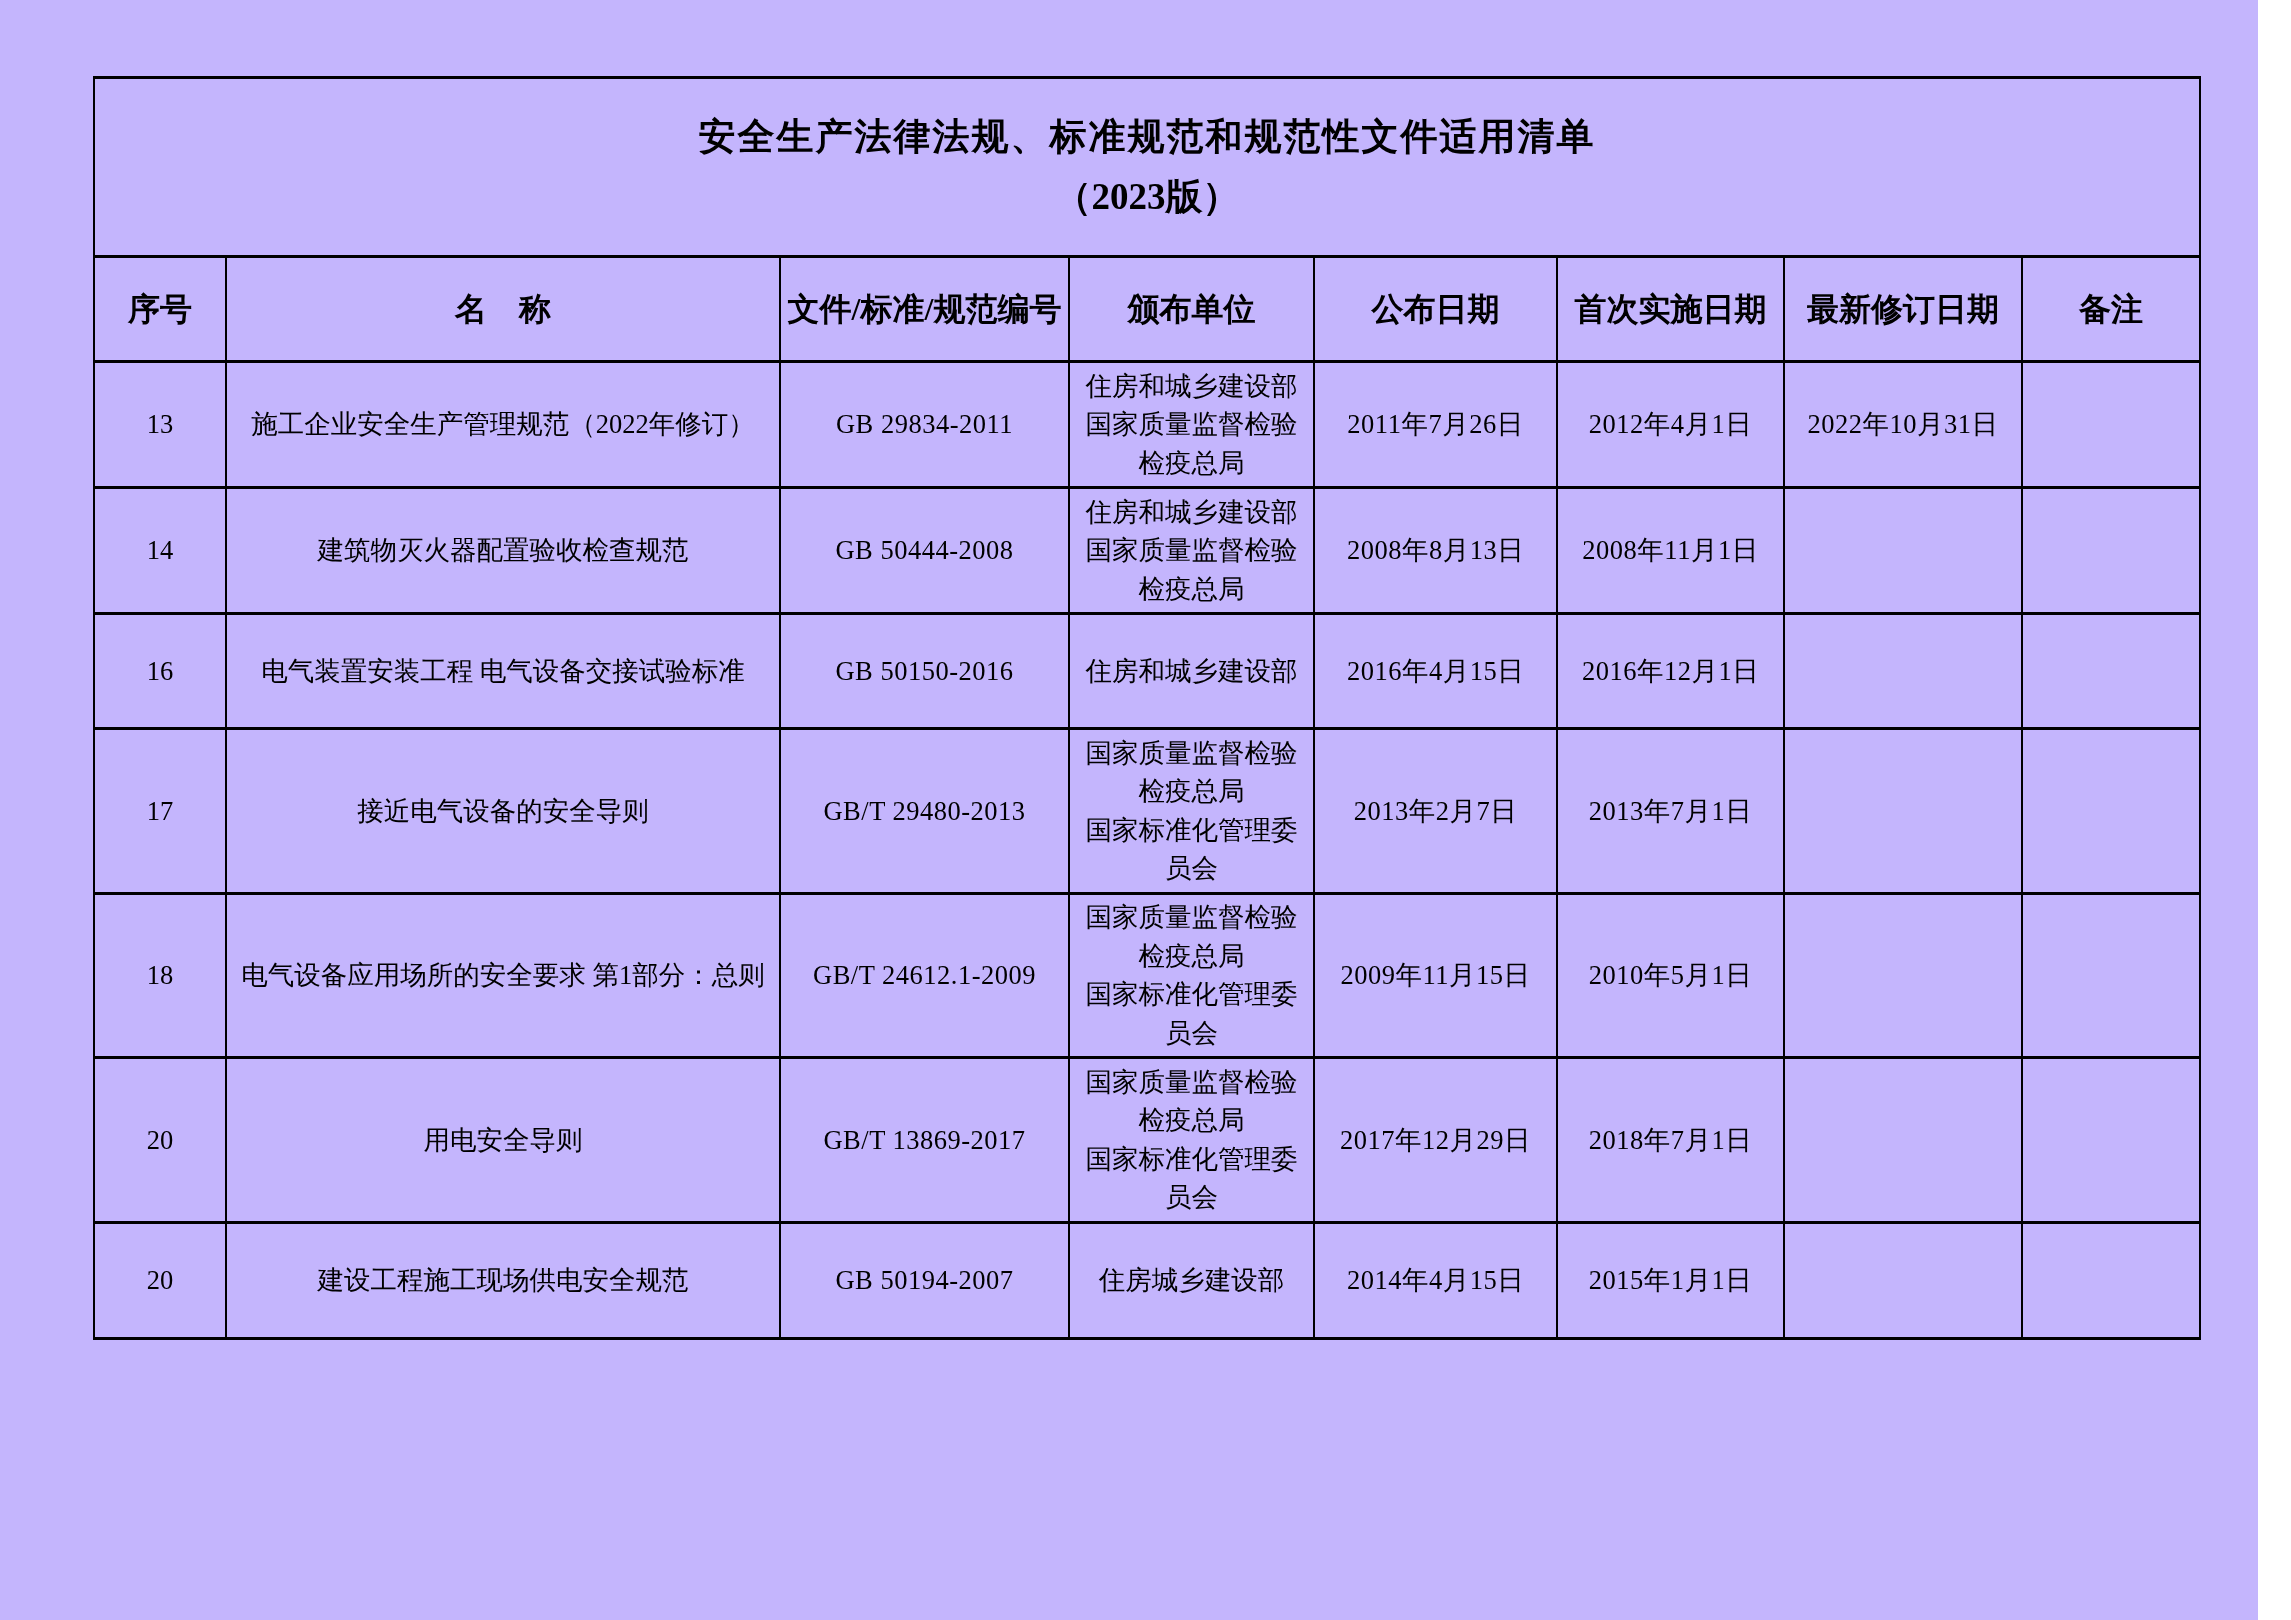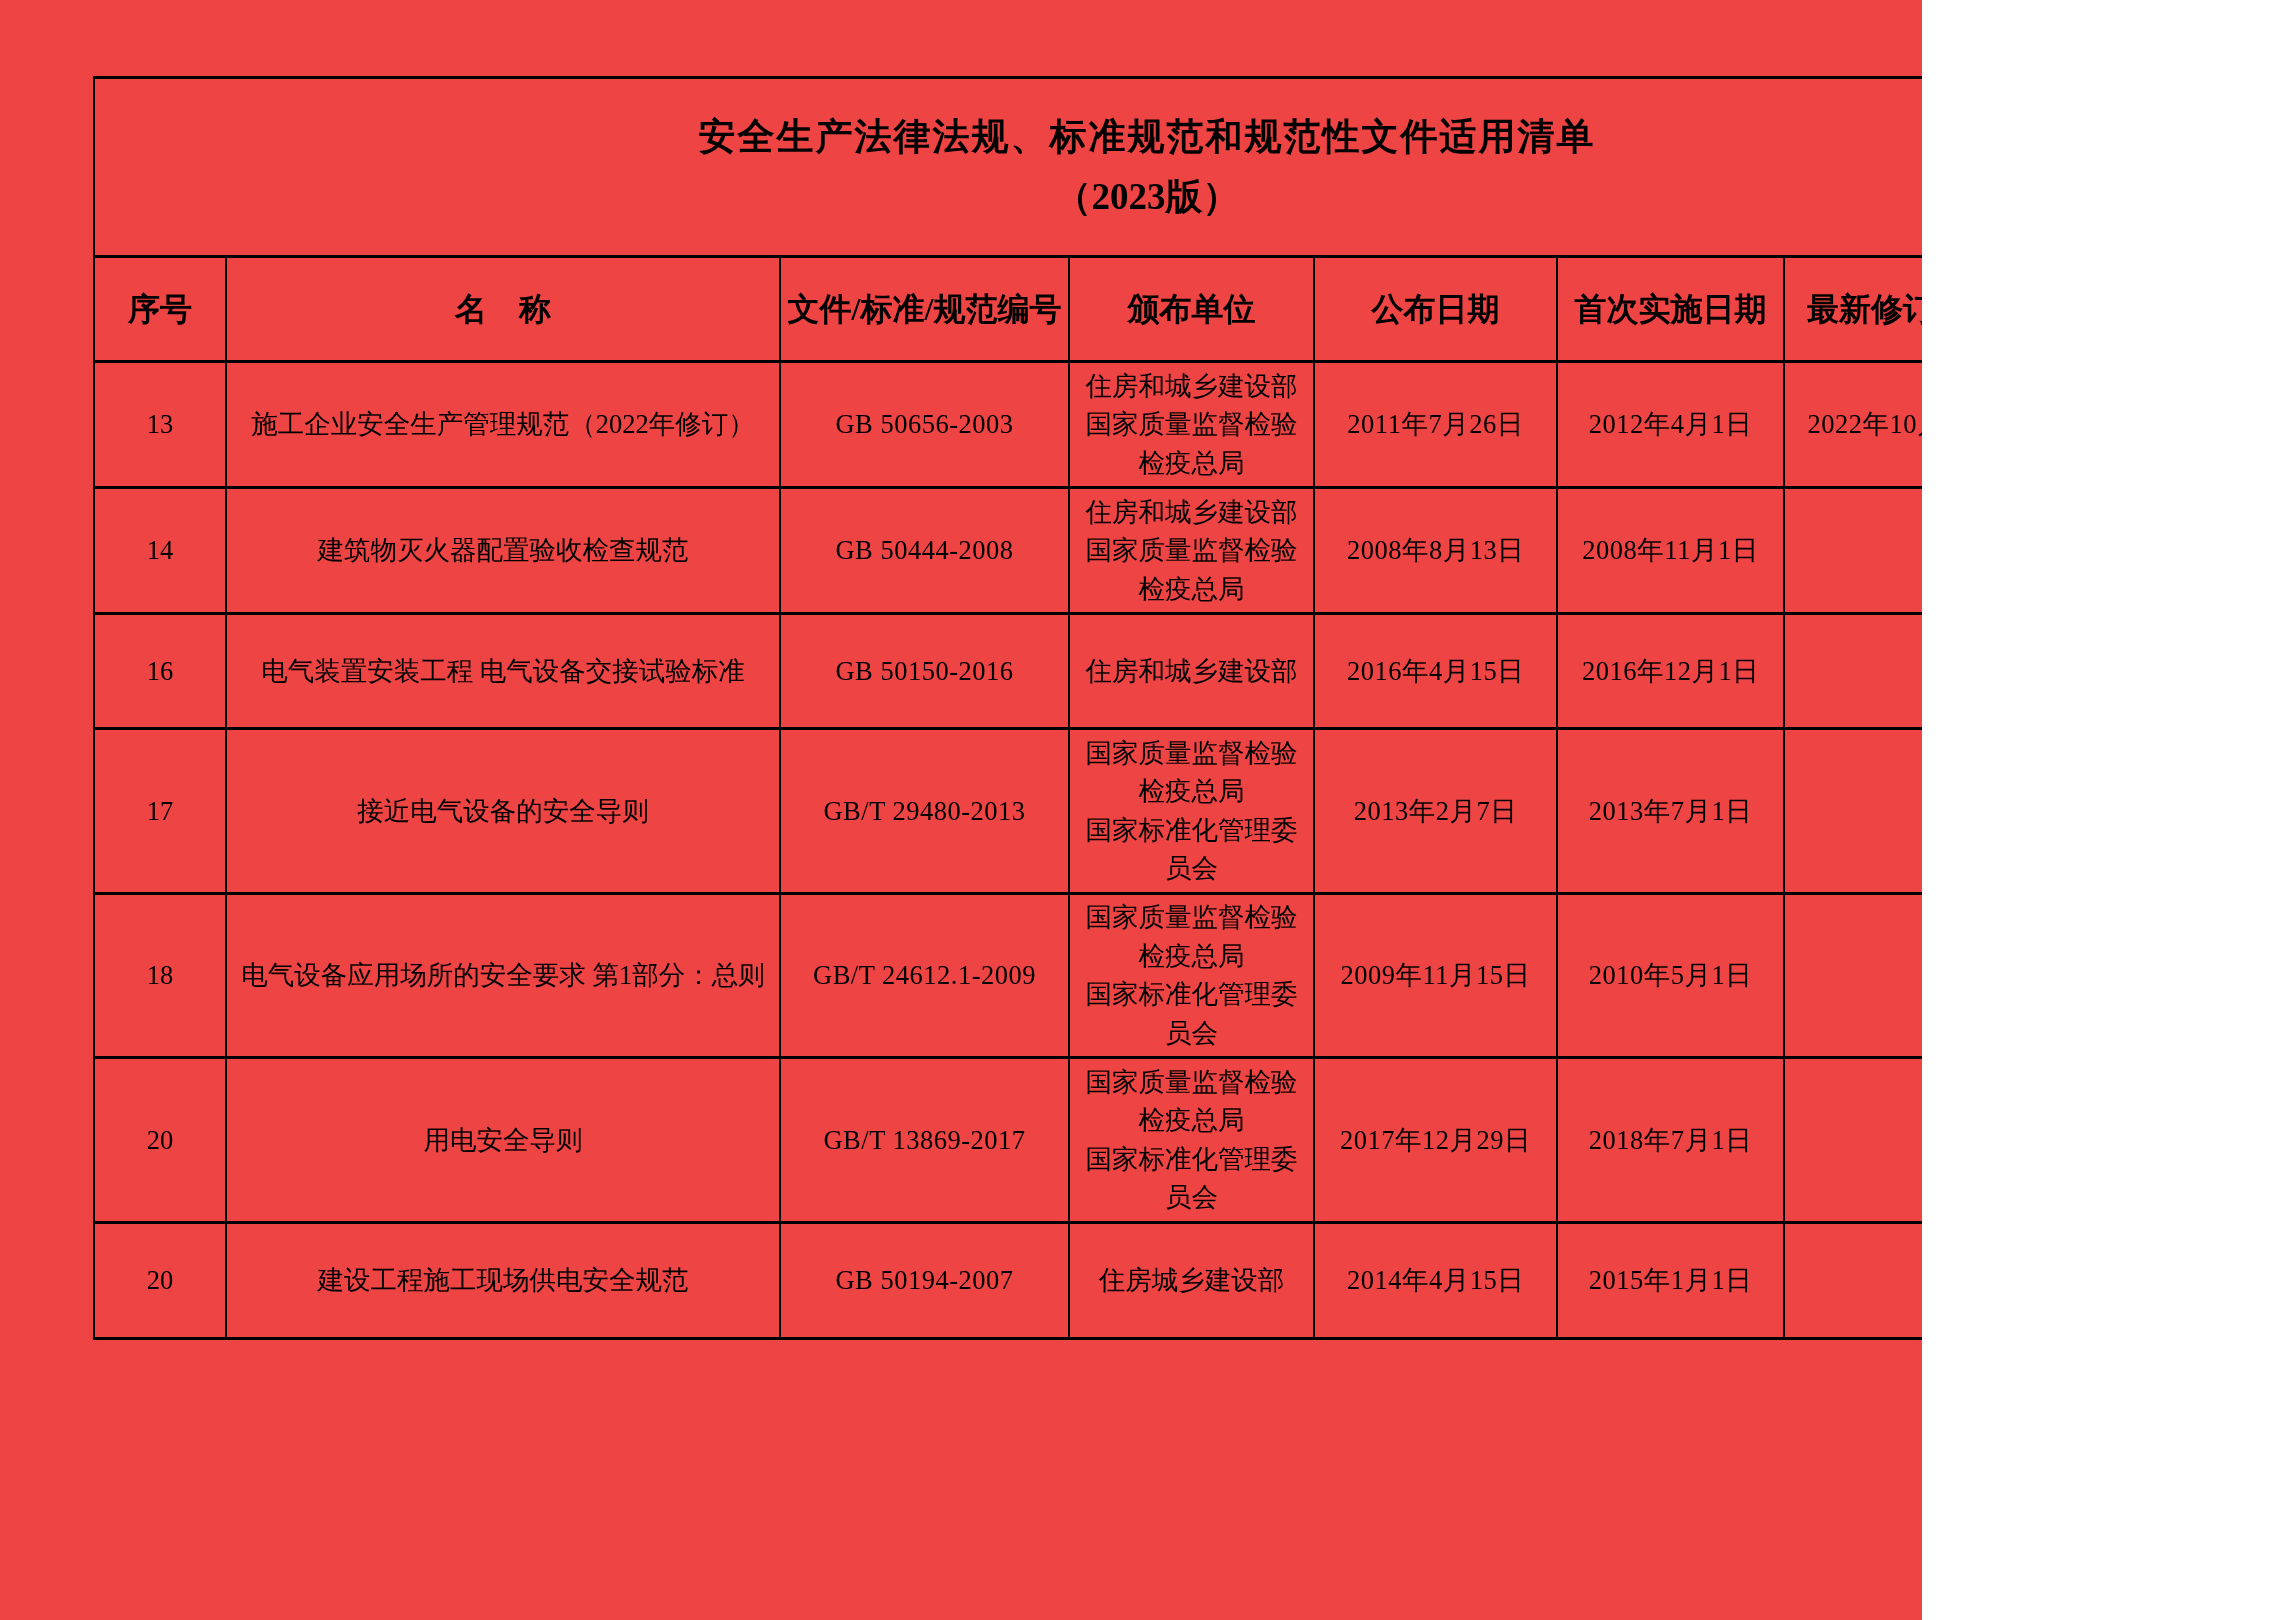--- a/index.html
+++ b/index.html
@@ -4,23 +4,23 @@
 <style>
   html, body {
     margin: 0;
     padding: 0;
     background: #ffffff;
     font-family: "Liberation Serif", "DejaVu Serif", serif;
     color: #000;
   }
   .page {
     position: relative;
-    width: 1922px;
+    width: 2258px;
     height: 1620px;
-    background: #ef4444;
+    background: #c4b5fd;
     overflow: hidden;
   }
   table.doc-table {
     position: absolute;
     left: 93px;
     top: 76px;
     width: 2107px;
     border-collapse: collapse;
     table-layout: fixed;
   }
@@ -103,21 +103,21 @@
       <th>公布日期</th>
       <th>首次实施日期</th>
       <th>最新修订日期</th>
       <th>备注</th>
     </tr>
 
 
     <tr class="body-row" style="height:119px">
       <td class="cell-no">13</td>
       <td class="cell-name">施工企业安全生产管理规范（2022年修订）</td>
-      <td class="cell-code">GB 50656-2003</td>
+      <td class="cell-code">GB 29834-2011</td>
       <td class="cell-issuer">住房和城乡建设部
 国家质量监督检验
 检疫总局</td>
       <td class="cell-date">2011年7月26日</td>
       <td class="cell-date">2012年4月1日</td>
       <td class="cell-date">2022年10月31日</td>
       <td class="cell-remark"></td>
     </tr>
 
     <tr class="body-row" style="height:120px">

